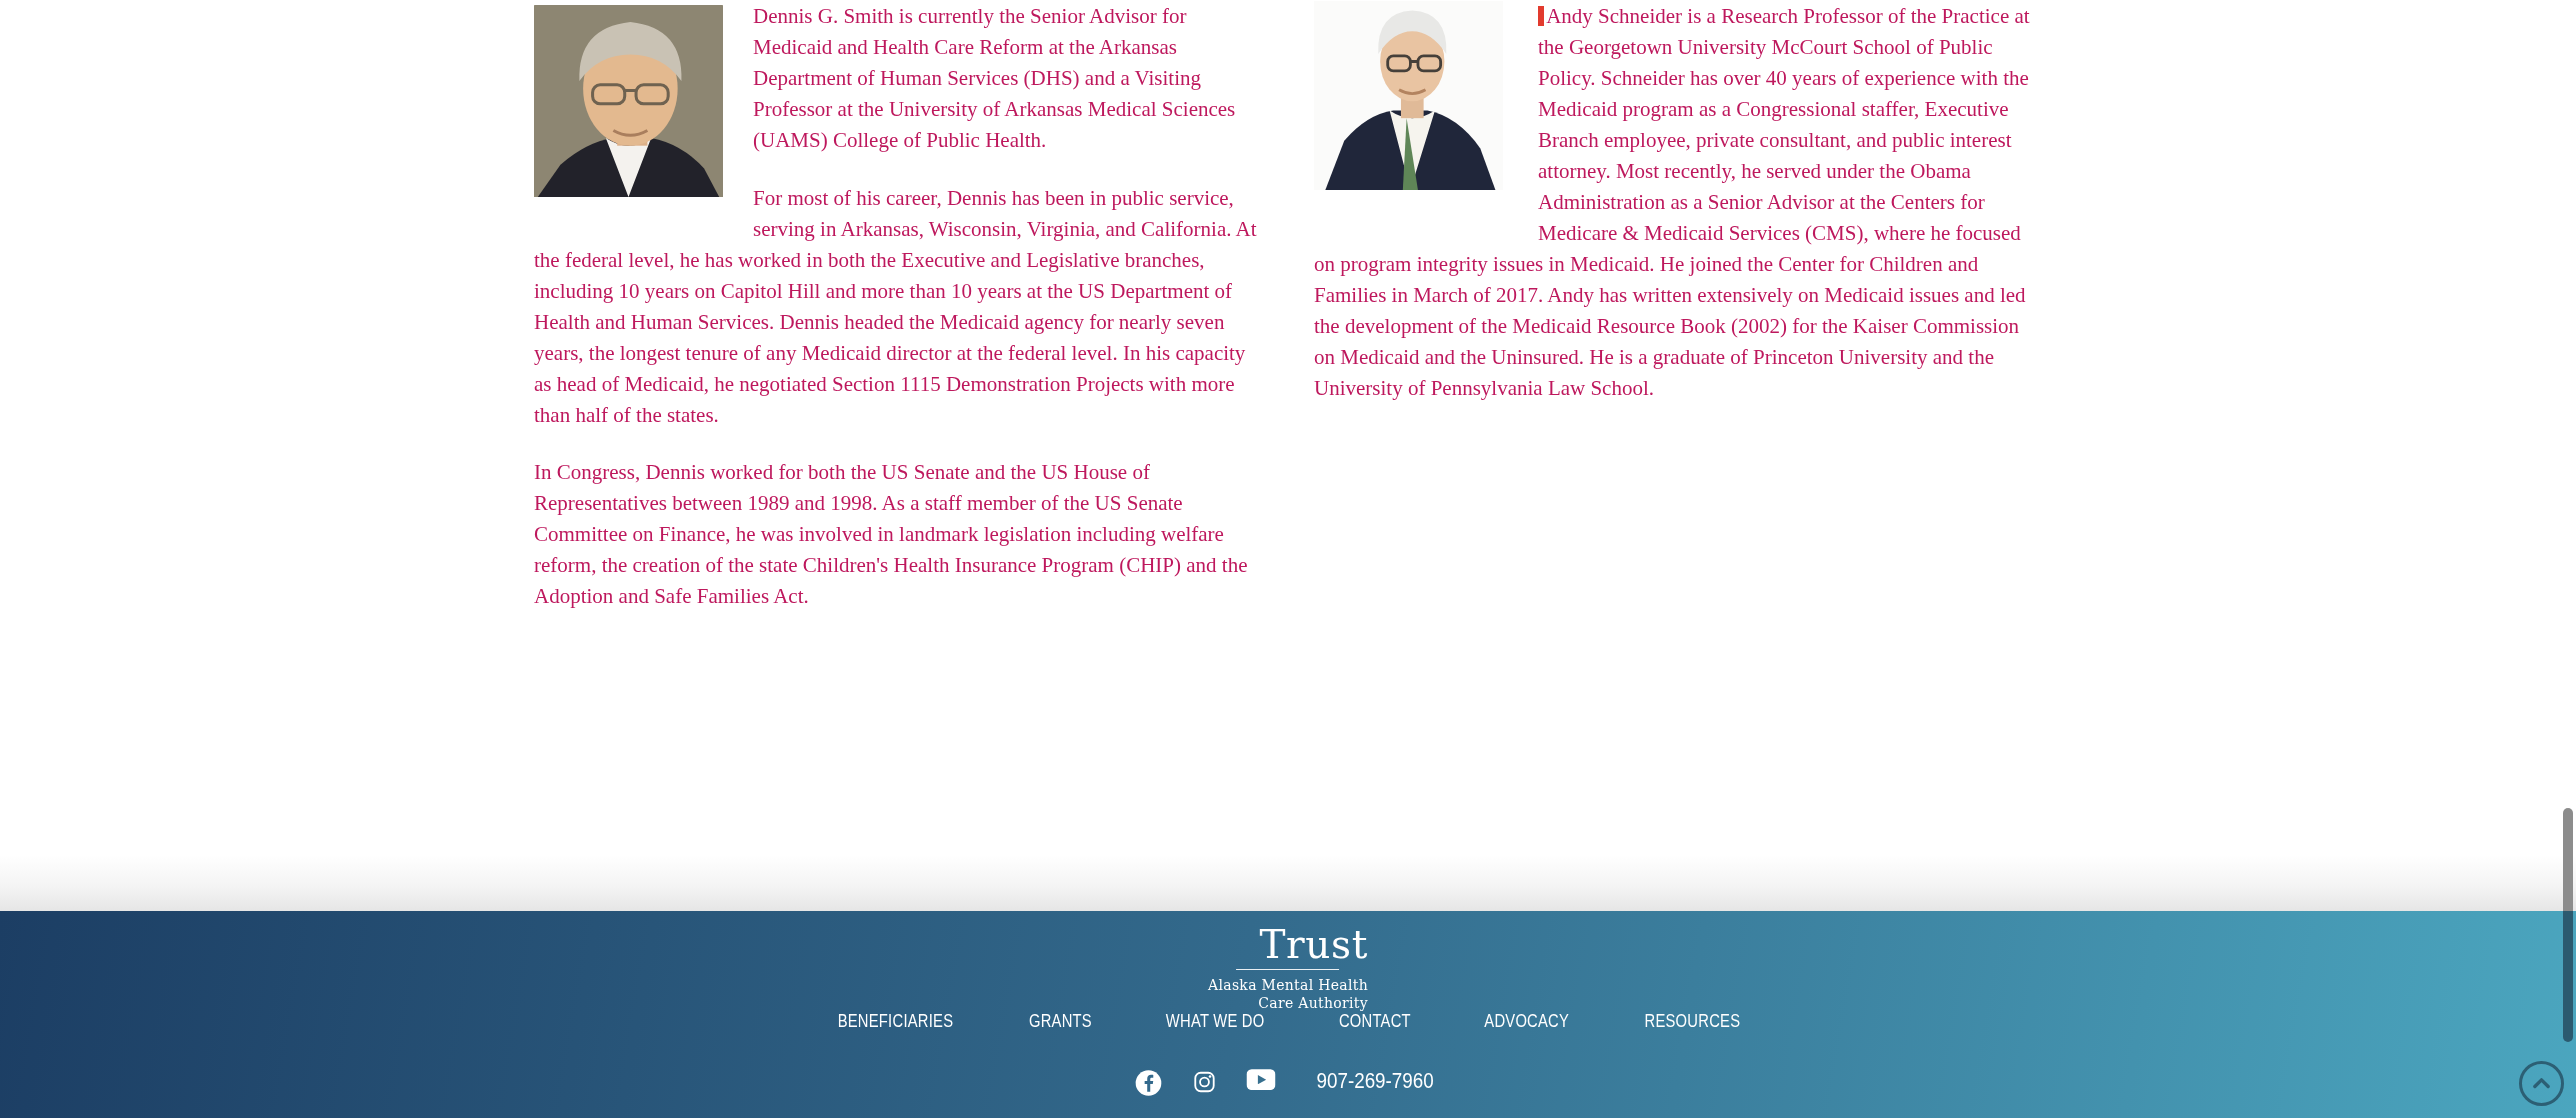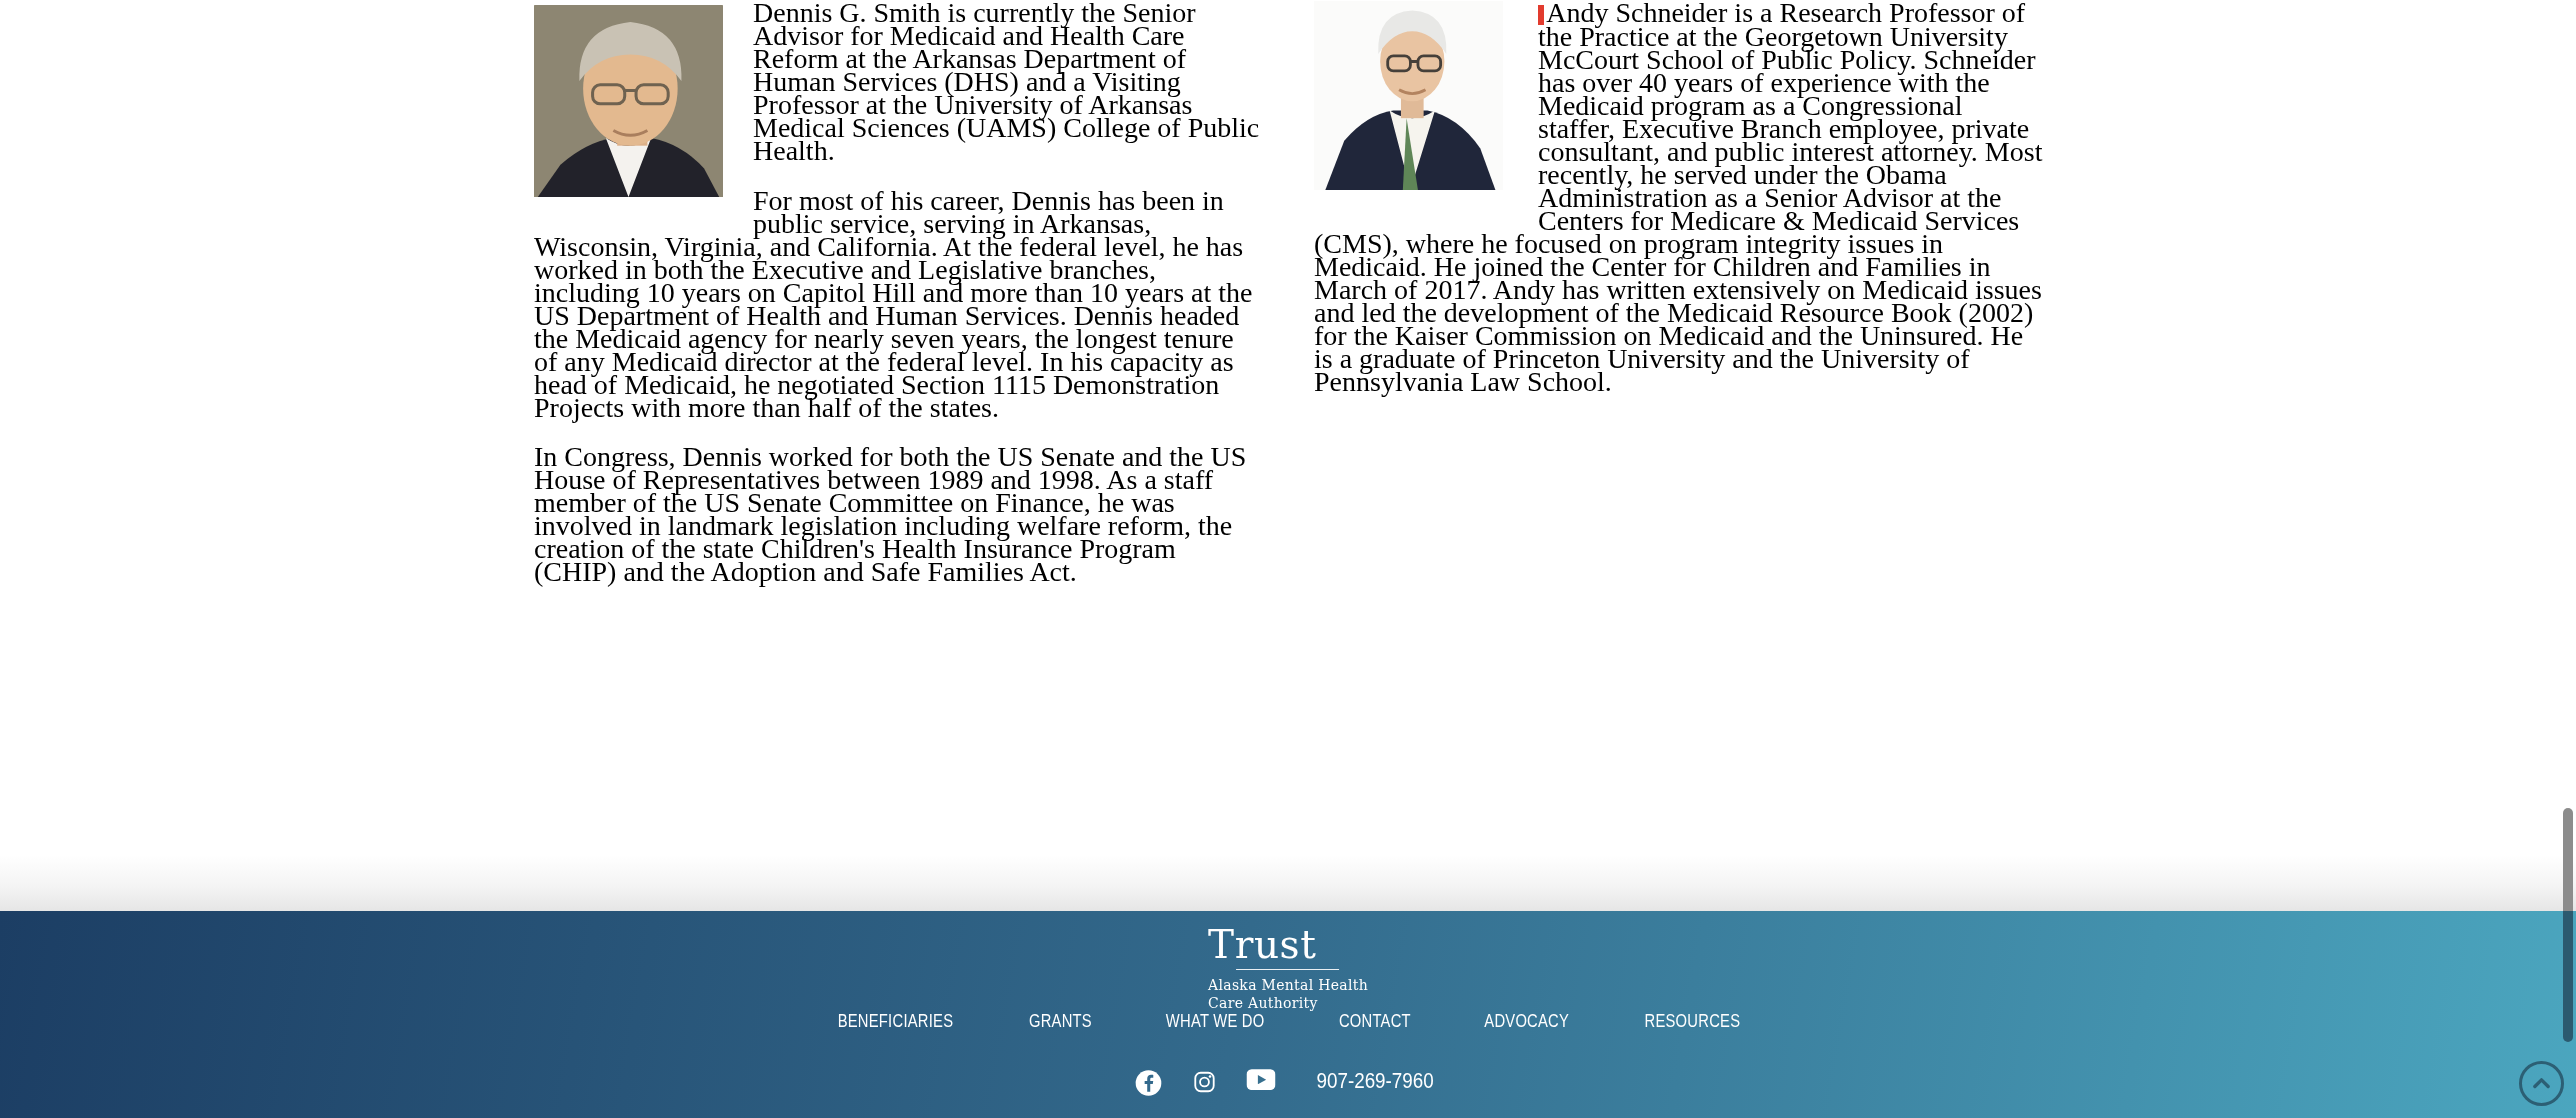--- a/index.html
+++ b/index.html
@@ -1,35 +1,35 @@
 <!DOCTYPE html>
 <html style="font-size:10px"><head>
 <meta charset="utf-8">
 <style>
   html,body{margin:0;padding:0;background:#ffffff;}
   .page{position:relative;width:2576px;height:1118px;background:#ffffff;overflow:hidden;
         font-family:"Liberation Serif",serif;}
   
   .content{position:absolute;left:534px;top:1.3px;width:1511px;display:flex;gap:50px;}
-  .bio-col{width:730px;font-size:28px;line-height:23px;color:#000000;}
+  .bio-col{width:730px;font-size:21px;line-height:31px;color:#be185d;}
   .bio-col p{margin:0 0 26.4px 0;}
   .photo{float:left;border-radius:0.6px;overflow:hidden;}
   .photo svg{display:block;width:100%;height:100%;}
   .photo-left{width:189px;height:192px;margin:3.8px 30px 28px 0;}
   .photo-right{width:189px;height:189px;margin:0 35px 30px 0;}
   .text-cursor{display:inline-block;width:5.7px;height:20px;background:#e23b2e;
                margin-right:2.5px;vertical-align:-2.5px;}
   
   .pre-footer-fade{position:absolute;left:0;top:855px;width:2576px;height:57px;
                    background:linear-gradient(to bottom,#ffffff 0%,#f4f4f4 55%,#e5e5e5 100%);}
   
   footer{position:absolute;left:0;top:911px;width:2576px;height:207px;
          background:linear-gradient(100deg,#1c3e64 0%,#336a8c 48%,#4ba6bf 100%);}
   .logo{position:absolute;top:14px;left:50%;transform:translateX(-50%);
-        text-align:left;color:#ffffff;cursor:pointer;}
+        text-align:right;color:#ffffff;cursor:pointer;}
   .logo-word{font-family:"DejaVu Serif",serif;font-size:39px;line-height:1.02;
              letter-spacing:0.6px;font-weight:400;}
   .logo-rule{width:103px;height:1.3px;background:#e9eff3;margin:4.4px auto 7px auto;}
   .logo-tag{font-family:"DejaVu Serif",serif;font-size:14px;line-height:17.6px;letter-spacing:0.3px;}
   .footer-nav{position:absolute;top:101px;left:50%;transform:translateX(-50%);
               display:flex;gap:56px;white-space:nowrap;justify-content:center;}
   .footer-nav a{font-family:"Liberation Sans",sans-serif;font-size:18px;line-height:19px;
                 color:#ffffff;text-decoration:none;letter-spacing:0.3px;
                 transform:scaleX(0.82);cursor:pointer;}
   .social-row{position:absolute;top:158px;left:50%;transform:translateX(-50%);

